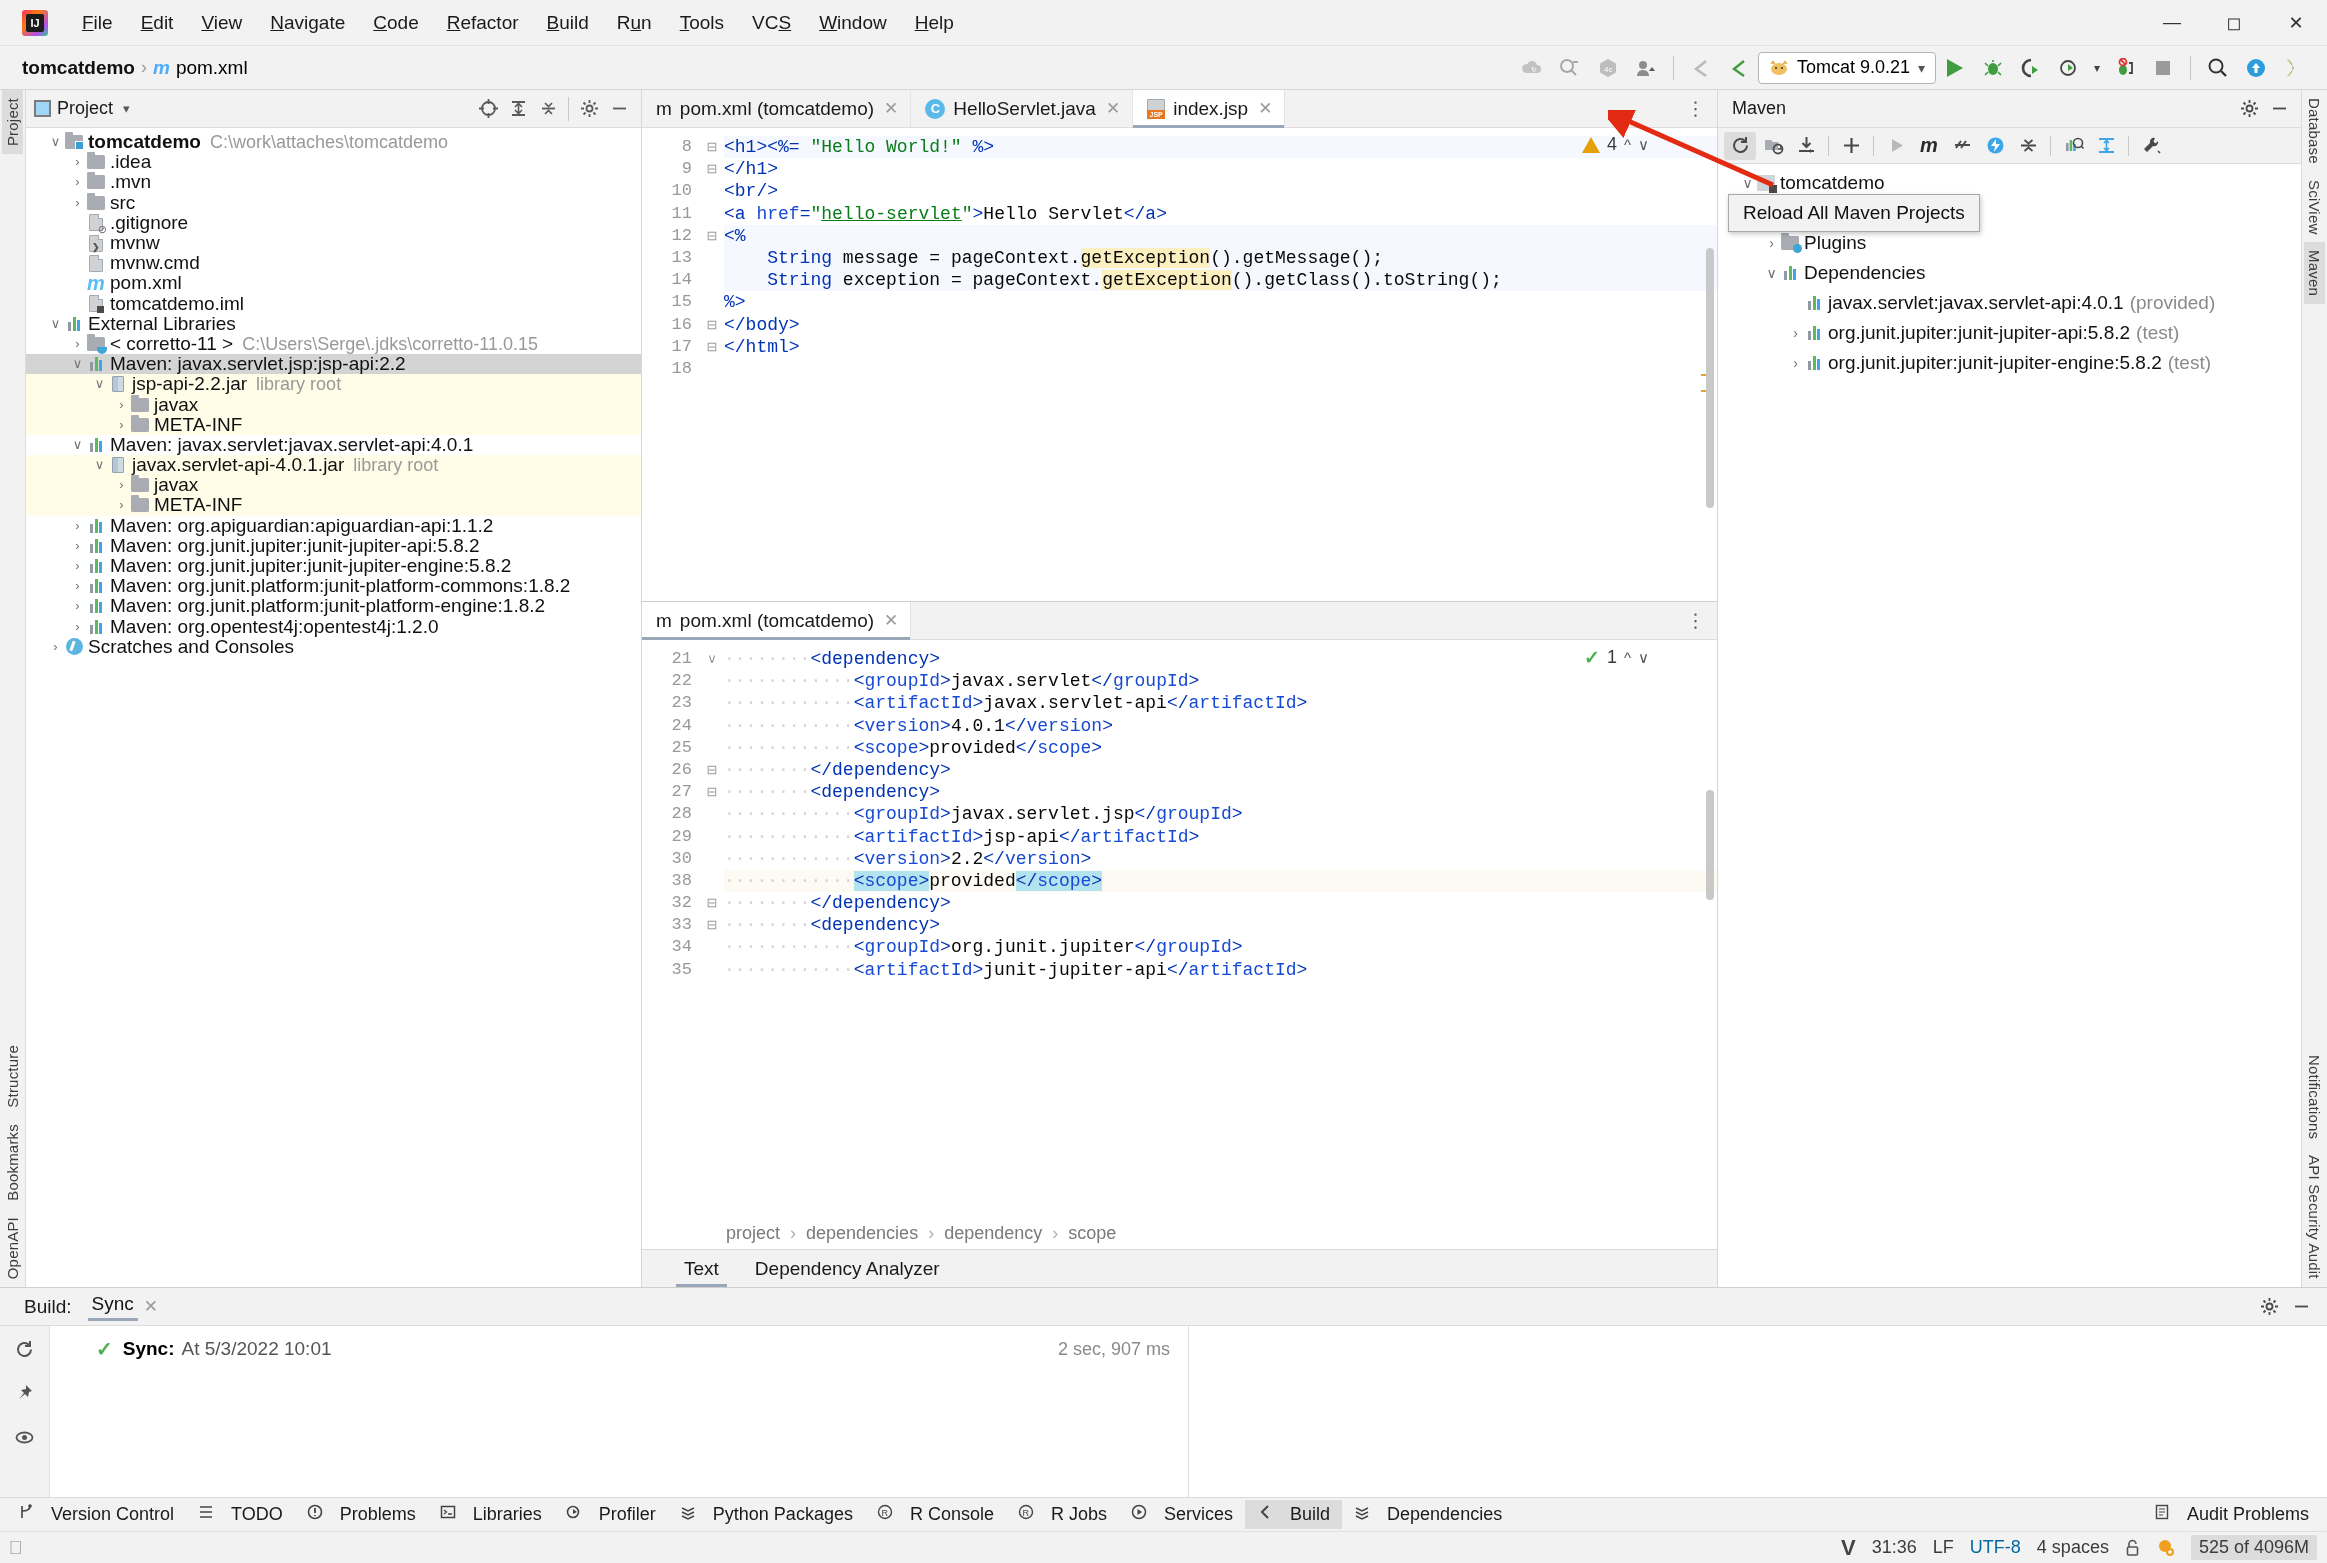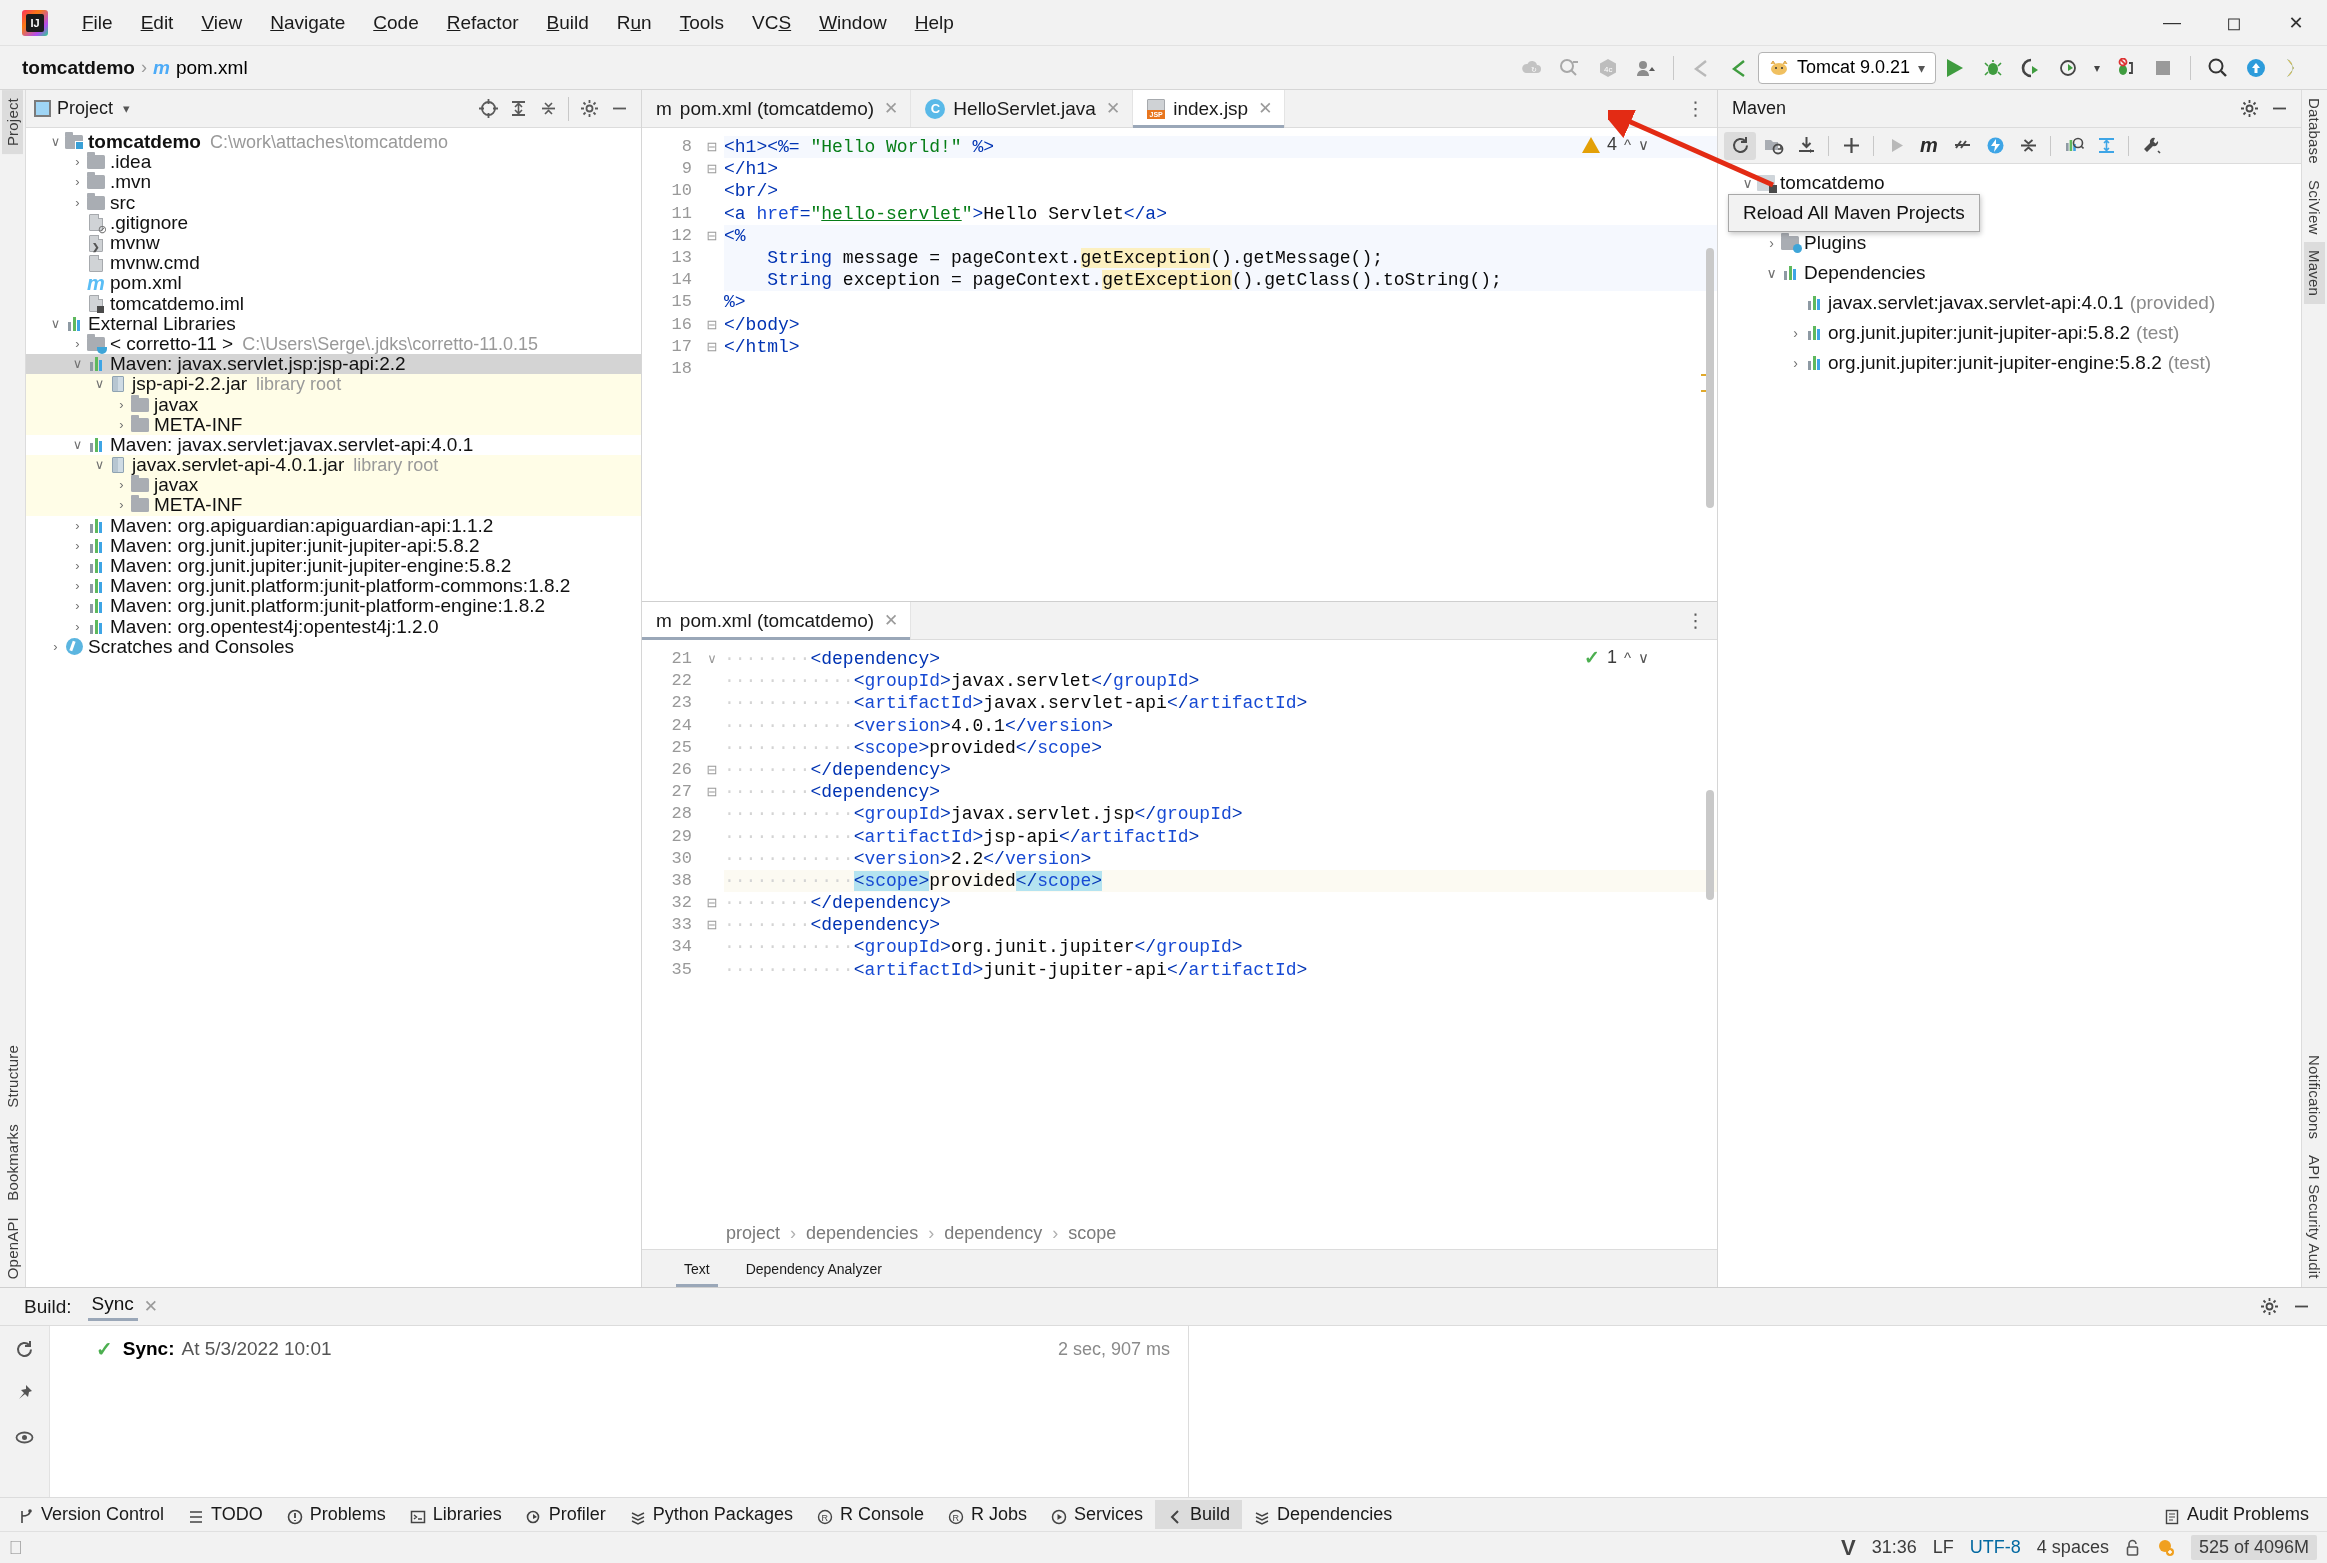--- a/index.html
+++ b/index.html
@@ -121,21 +121,21 @@
   .chev{color:#555;font-size:15px;}
   .scroll-marks{position:absolute;right:3px;width:14px;top:0;bottom:0;}
   .scroll-marks i{position:absolute;right:0;width:13px;height:2px;background:#e0a92c;}
   .vscroll{position:absolute;right:3px;top:120px;width:8px;height:260px;background:#c9c9c9;border-radius:4px;}
   .breadcrumbbar{height:30px;background:#fff;border-top:1px solid #e8e8e8;display:flex;align-items:center;padding-left:84px;font-size:18px;color:#5a5a5a;flex:none;}
 
   .editor-bottom{flex:1; display:flex; flex-direction:column; min-height:0;}
   .bc2{height:32px;background:#fff;display:flex;align-items:center;padding-left:84px;gap:10px;font-size:18px;color:#7a7a7a;flex:none;}
   .bc2 .sep{color:#b0b0b0;}
   .bottabs{height:38px;background:#f2f2f2;display:flex;align-items:stretch;border-top:1px solid #dcdcdc;flex:none;padding-left:24px;}
-  .bottabs .bt{display:flex;align-items:center;padding:0 18px;font-size:14px;color:#1a1a1a;position:relative;}
+  .bottabs .bt{display:flex;align-items:center;padding:0 18px;font-size:19px;color:#1a1a1a;position:relative;}
   .bottabs .bt.active:after{content:"";position:absolute;left:10px;right:10px;bottom:0;height:3px;background:#9aa7b8;}
 
   
   .maven{width:584px;background:#fff;display:flex;flex-direction:column;border-left:1px solid #d6d6d6;flex:none;min-height:0;position:relative;}
   .mvn-toolbar{height:36px;background:#f2f2f2;display:flex;align-items:center;gap:1px;padding:0 6px;border-bottom:1px solid #dcdcdc;flex:none;}
   .mi2{width:32px;height:28px;display:flex;align-items:center;justify-content:center;color:#4a4a4a;}
   .mi2.active{background:#dcdcdc;border-radius:3px;}
   .mtree{flex:1;padding-top:4px;overflow:hidden;position:relative;}
   .mrow{height:30px;display:flex;align-items:center;white-space:nowrap;}
   .mrow.sel{background:#2675bf;color:#fff;}
@@ -161,21 +161,21 @@
   .buildhdr .acts{margin-left:auto;display:flex;align-items:center;gap:4px;padding-right:12px;}
   .buildbody{flex:1;display:flex;min-height:0;}
   .buildrail{width:50px;background:#f2f2f2;display:flex;flex-direction:column;align-items:center;padding-top:10px;gap:18px;border-right:1px solid #e2e2e2;flex:none;}
   .buildtree{flex:1;background:#fff;border-right:1px solid #dcdcdc;padding-top:10px;position:relative;}
   .buildrow{display:flex;align-items:center;padding-left:46px;height:26px;font-size:19px;}
   .buildrow .dur{position:absolute;right:18px;font-size:18px;color:#8a8a8a;}
   .buildout{flex:1;background:#fff;}
 
   
   .twbar{height:34px;background:#f2f2f2;display:flex;align-items:center;border-top:1px solid #dcdcdc;flex:none;padding:0 6px;}
-  .twb{display:flex;align-items:flex-end;gap:7px;padding:4px 12px;font-size:18px;color:#1a1a1a;}
+  .twb{display:flex;align-items:flex-start;gap:17px;padding:4px 12px;font-size:18px;color:#1a1a1a;}
   .twb.active{background:#dcdcdc;}
   .twbar .right{margin-left:auto;display:flex;align-items:center;}
 
   
   .status{height:32px;background:#f2f2f2;display:flex;align-items:center;border-top:1px solid #e0e0e0;flex:none;padding:0 10px;font-size:18px;color:#3c3c3c;}
   .status .right{margin-left:auto;display:flex;align-items:center;gap:16px;}
   .status .memo{background:#dcdcdc;padding:2px 8px;border-radius:2px;}
   .grey{color:#0369a1;}
   svg{display:block;}
 </style>

